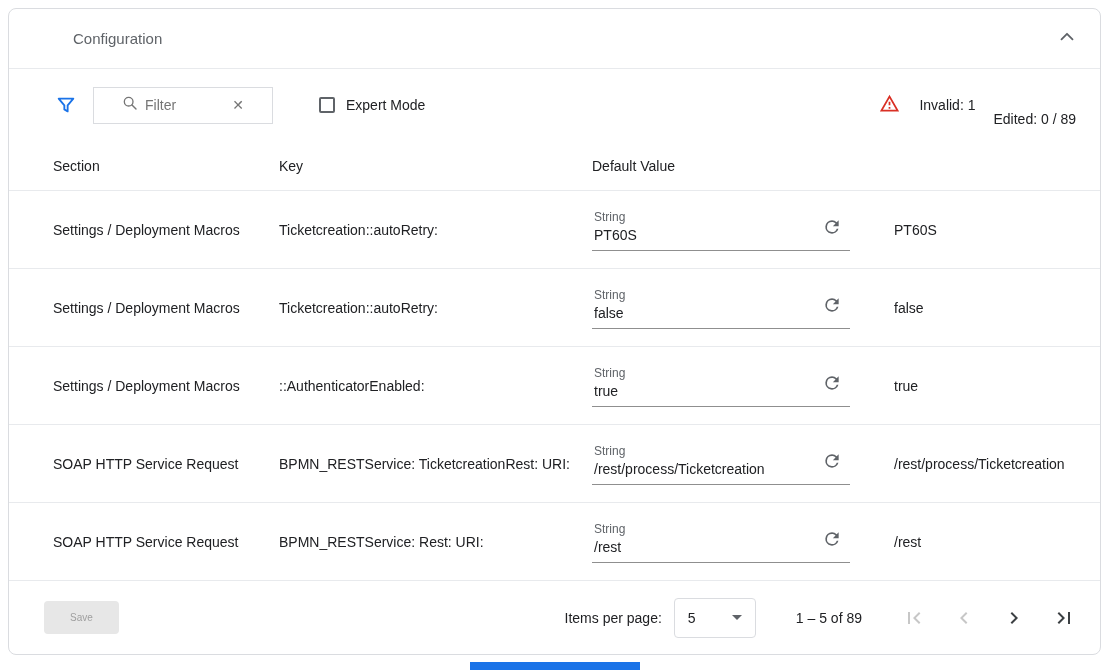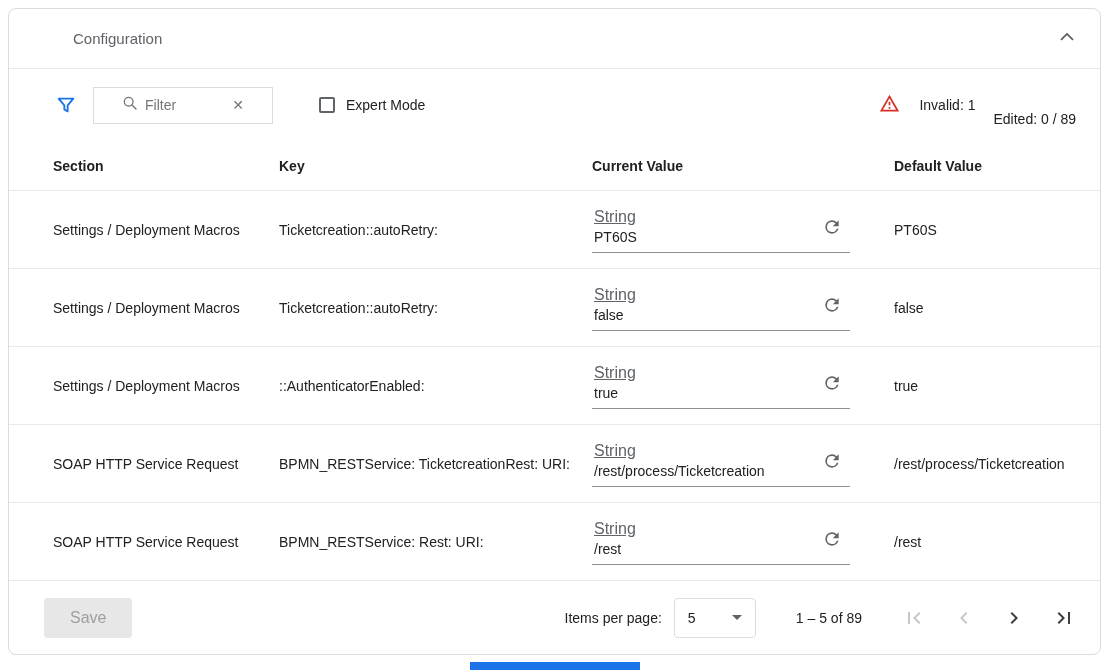--- a/index.html
+++ b/index.html
@@ -83,52 +83,52 @@
   
   .thead, .trow {
     display: grid;
     grid-template-columns: 226px 313px 302px 1fr;
     align-items: center;
     padding: 0 24px 0 44px;
   }
   .thead {
     height: 50px;
     font-size: 14px;
-    font-weight: bold;
+    font-weight: normal;
     border-bottom: 1px solid #e8eaed;
   }
   .trow {
     height: 78px;
     font-size: 14px;
     border-bottom: 1px solid #e8eaed;
   }
   .field {
     width: 258px;
     display: flex;
     align-items: center;
     justify-content: space-between;
     border-bottom: 1px solid #8f8f8f;
     padding: 2px 2px 7px 2px;
   }
-  .ftype { font-size: 16px; color: #5f6368; margin-bottom: 3px; text-decoration: underline; }
+  .ftype { font-size: 12px; color: #5f6368; margin-bottom: 3px; }
   .fval  { font-size: 14px; color: #202124; white-space: nowrap; }
   .refresh { cursor: pointer; display: flex; align-items: center; margin-right: 6px; }
   
   .cfooter {
     flex: 1 1 auto;
     display: flex;
     align-items: center;
     padding: 0 24px 0 35px;
   }
   .save-btn {
     border: none;
     background: #e7e7e7;
     color: #9f9f9f;
     font-family: "Liberation Sans", sans-serif;
-    font-size: 16px;
+    font-size: 10px;
     padding: 11px 26px;
     border-radius: 4px;
   }
   .paginator {
     margin-left: auto;
     display: flex;
     align-items: center;
     font-size: 14px;
   }
   .pagesize-select {
@@ -205,21 +205,20 @@
         </span>
         <span>Invalid: 1</span>
       </span>
       <span class="edited">Edited: 0 / 89</span>
     </div>
   </div>
 
   <div class="thead">
     <div>Section</div>
     <div>Key</div>
-    <div>Current Value</div>
     <div>Default Value</div>
   </div>
 
   <div class="trow">
     <div>Settings / Deployment Macros</div>
     <div>Ticketcreation::autoRetry:</div>
     <div>
       <div class="field">
         <div>
           <div class="ftype">String</div>

